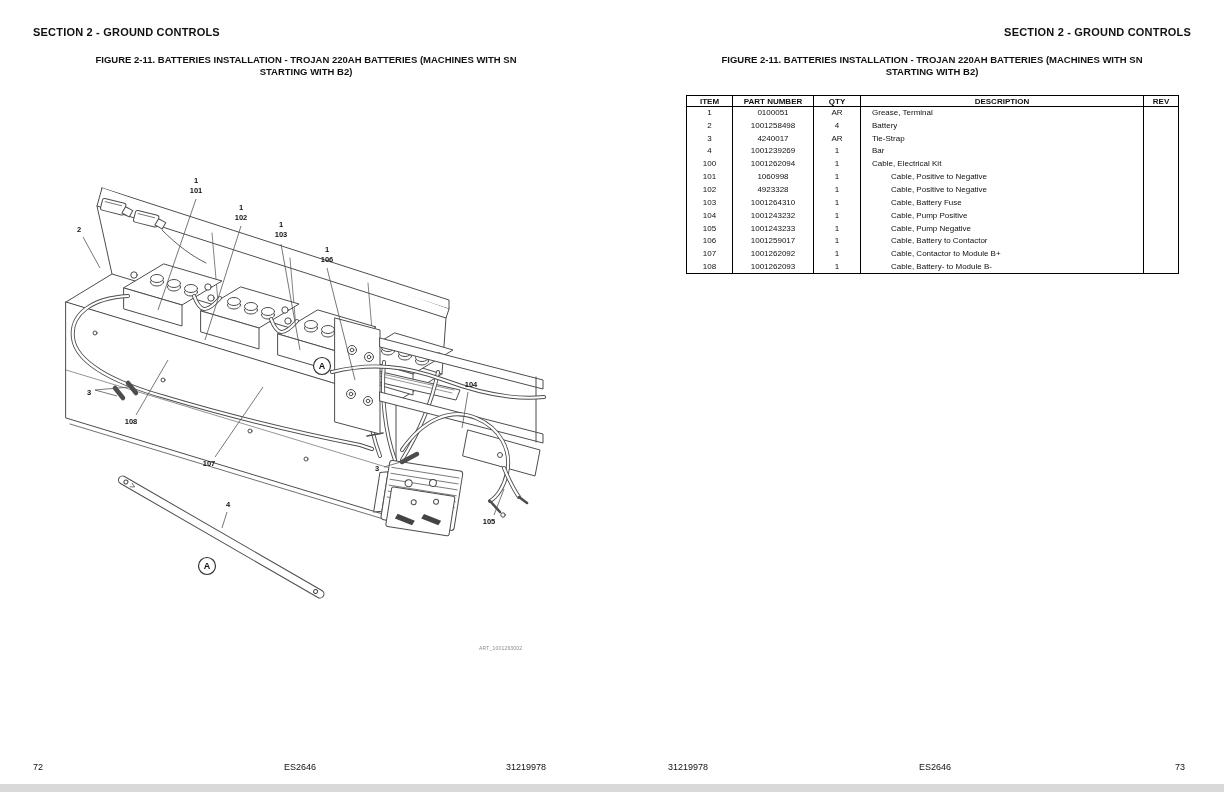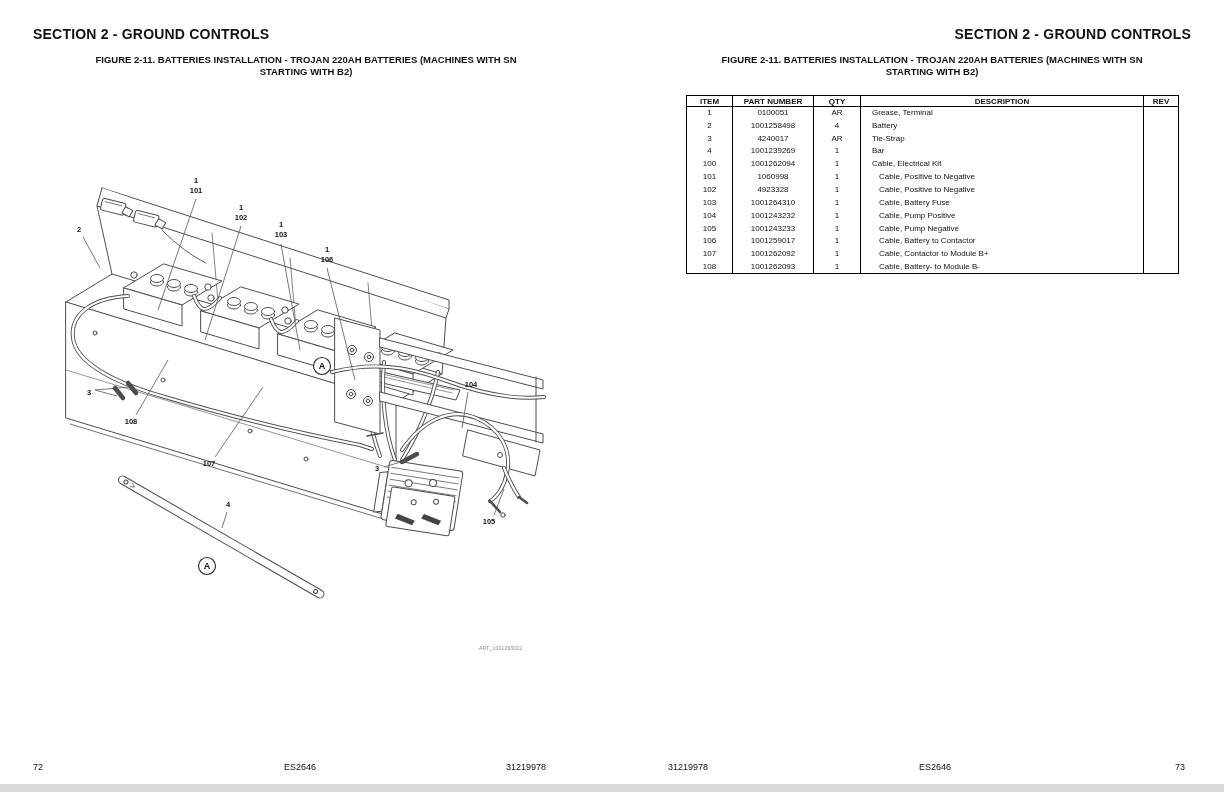--- a/index.html
+++ b/index.html
@@ -3,21 +3,21 @@
 <meta charset="utf-8">
 <style>
   * { margin:0; padding:0; box-sizing:border-box; }
   html,body { width:1224px; height:792px; background:#fff; overflow:hidden;
               font-family:"Liberation Sans", sans-serif; color:#111; }
   .sheet { position:relative; width:1224px; height:792px; background:#fff; }
   .page { position:absolute; top:0; width:612px; height:792px; }
   .page-left  { left:0; }
   .page-right { left:612px; }
 
-  .section-header { position:absolute; top:26px; font-size:14px; font-weight:bold;
+  .section-header { position:absolute; top:26px; font-size:11px; font-weight:bold;
                     letter-spacing:0.2px; white-space:nowrap; }
   .section-header.hl { left:33px; }
   .section-header.hr { right:33px; }
 
   .figure-title { position:absolute; top:54px; text-align:center;
                   font-size:9.5px; font-weight:bold; line-height:11.5px; }
   .figure-title.fl { left:33px; width:546px; }
   .figure-title.fr { left:74px; width:492px; }
 
   
@@ -26,21 +26,21 @@
                  border:1px solid #000; font-size:8px; }
   .parts-table th { border:1px solid #000; font-weight:bold; height:11px;
                     text-align:center; font-size:8px; padding:0; }
   .parts-table td { border-left:1px solid #000; border-right:1px solid #000;
                     padding:0; height:12.85px; line-height:1; }
   .parts-table .c-item, .parts-table .c-pn, .parts-table .c-qty, .parts-table .c-rev
                   { text-align:center; }
   .parts-table .c-desc { text-align:left; }
   .parts-table .ind0 { padding-left:3px; }
   .parts-table .ind1 { padding-left:11px;margin-top:17px; }
-  .parts-table .ind2 { padding-left:18px; }
+  .parts-table .ind2 { padding-left:30px; }
 
   
   .diagram { position:absolute; left:0; top:0; width:612px; height:792px; }
   .art path, .art rect, .art circle, .art ellipse, .art line
       { vector-effect:none; }
   .tube  { stroke:#4d4d4d; stroke-width:4;   fill:none; }
   .tube2 { stroke:#ffffff; stroke-width:2.2; fill:none; }
   .strap { stroke:#4d4d4d; stroke-width:4.5; }
   .leader { stroke:#555; stroke-width:0.8; }
   .callout { font:bold 7.5px "Liberation Sans", sans-serif; text-anchor:middle; fill:#111; }

